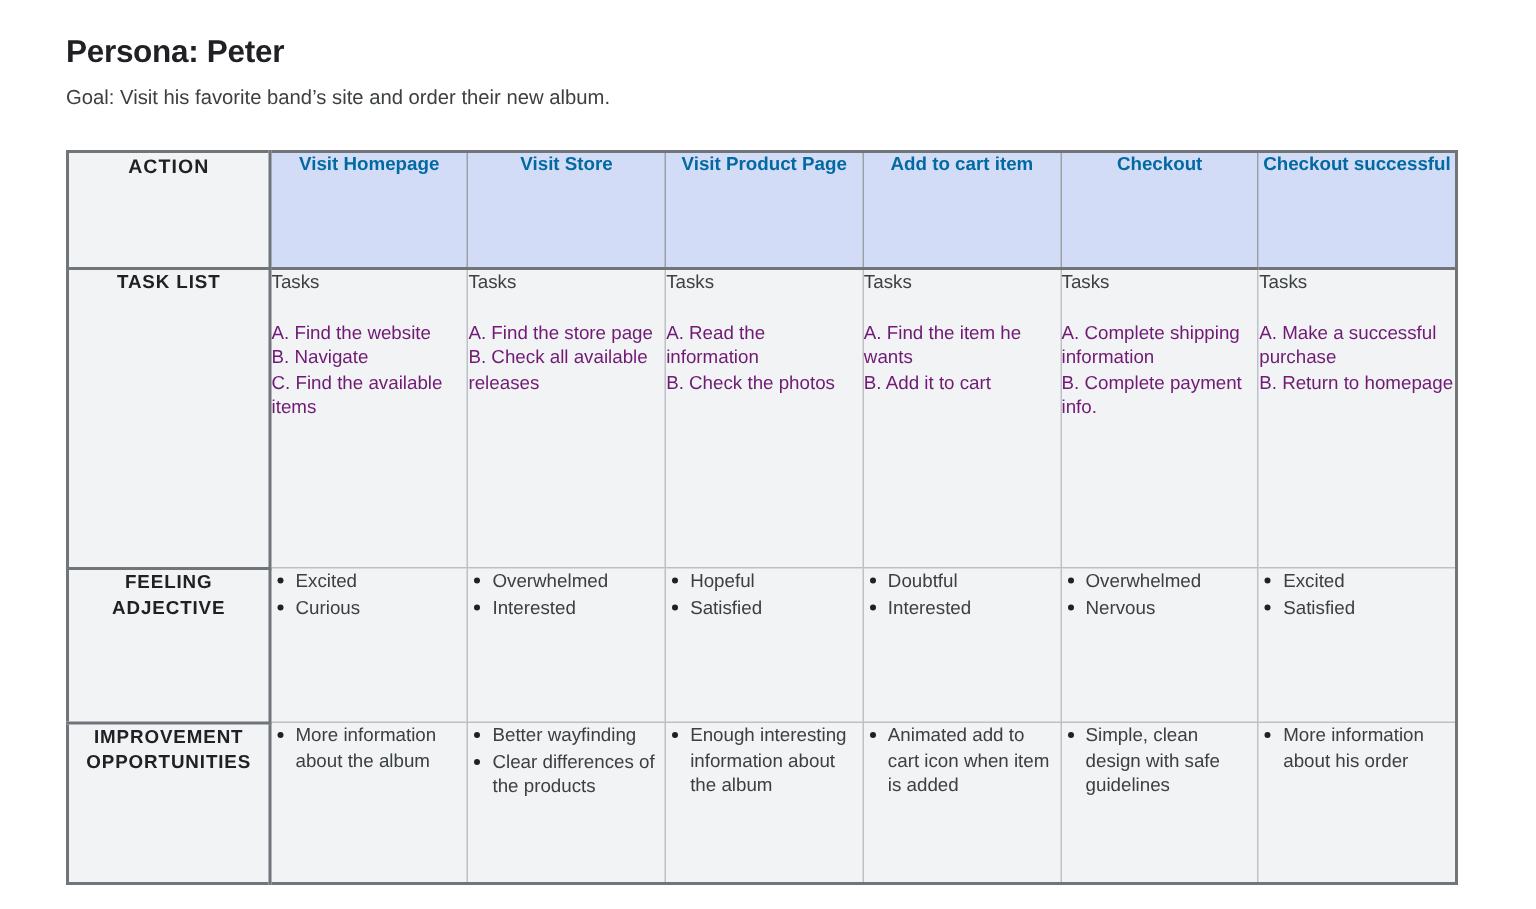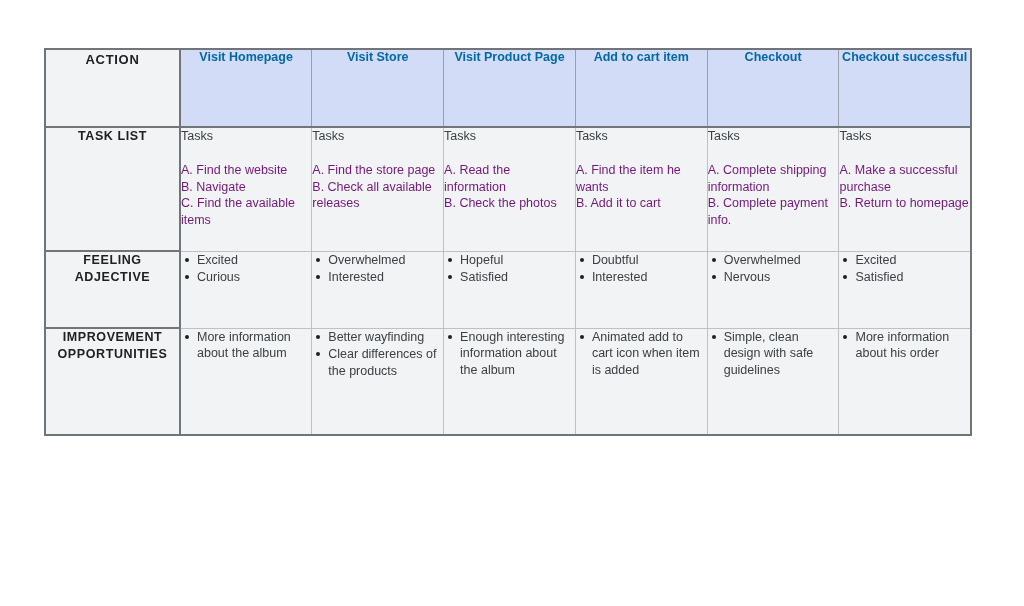--- a/index.html
+++ b/index.html
@@ -121,22 +121,22 @@
     line-height: 1.35;
     display: block;
   }
 
   .stage-cell {
     border-right: 1px solid #bdc1c6;
     padding: 13px 12px 12px 13px;
   }
   .stage-cell:last-child { border-right: none; }
 
-  .row-tasks td { height: 124px; }
-  .row-feeling td { height: 77px; }
+  .row-tasks td { height: 200px; }
+  .row-feeling td { height: 103px; }
   .row-improve td { height: 107px; margin-left: 32px; }
 
   .tasks-heading {
     font-size: 12.5px;
     color: #3c4043;
     line-height: 1.35;
     margin: 0 0 17px 0;
   }
 
   .tasks-lines {
@@ -169,21 +169,23 @@
     height: 4px;
     border-radius: 50%;
     background: #202124;
   }
 </style>
 </head>
 <body>
 
 <div class="page">
 
-
+  <h1 class="persona-title">Persona: Peter</h1>
+
+  <p class="persona-goal">Goal: Visit his favorite band’s site and order their new album.</p>
 
   <table class="journey-table">
     <colgroup>
       <col class="label-col">
       <col class="stage-col">
         <col class="stage-col">
         <col class="stage-col">
       <col class="stage-col">
         <col class="stage-col">
         <col class="stage-col">

